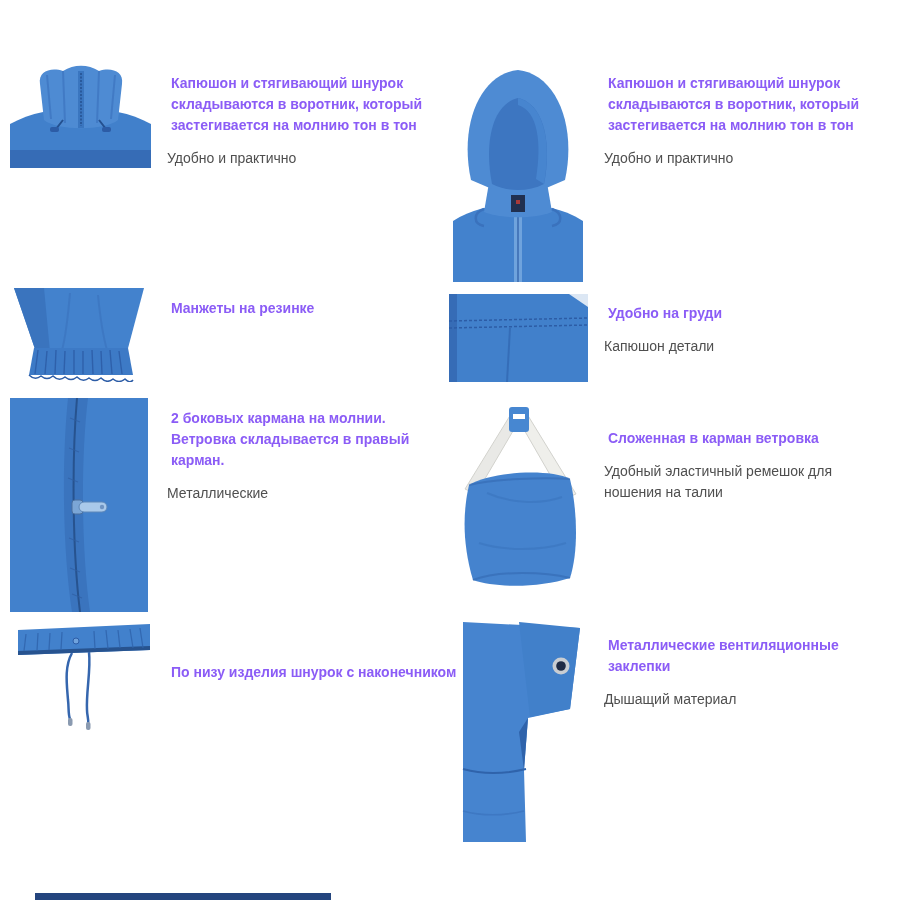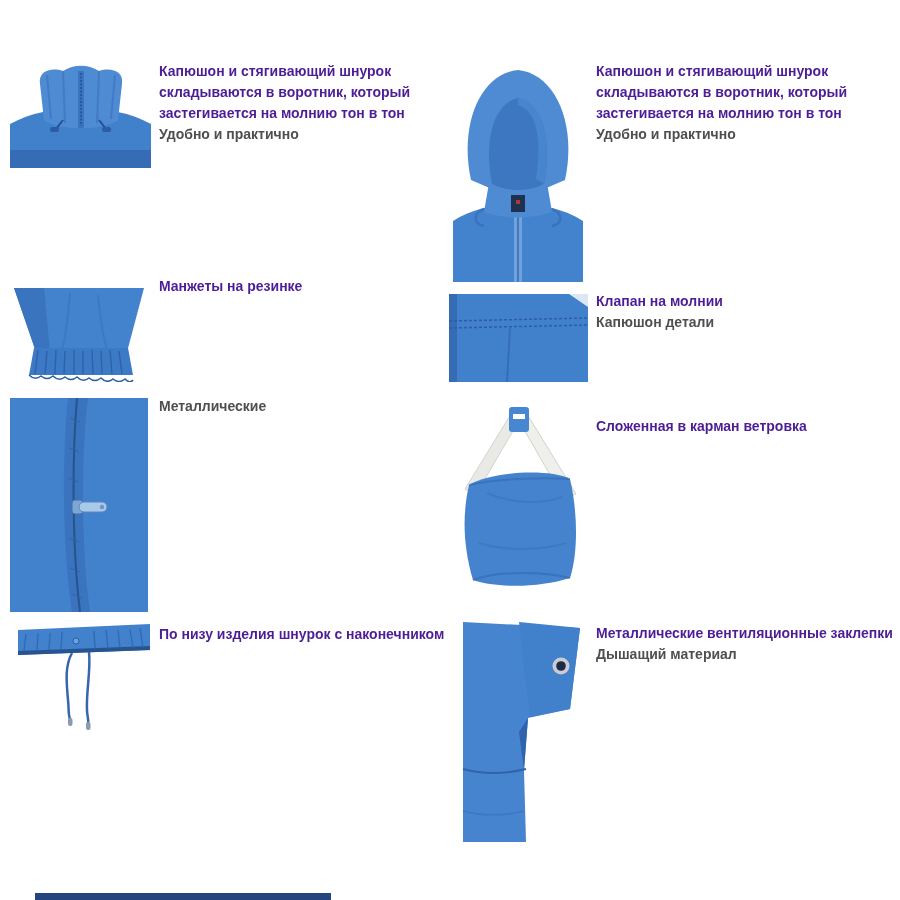--- a/index.html
+++ b/index.html
@@ -4,40 +4,40 @@
 <style>
   html,body{margin:0;padding:0;}
   body{
     width:900px;height:900px;position:relative;overflow:hidden;
     background:#ffffff;
     font-family:"Liberation Sans", sans-serif;
   }
   .fig{position:absolute;}
   .fig svg{display:block;width:100%;height:100%;}
   .txt{position:absolute;font-size:14px;line-height:21px;color:#4f4f4f;}
-  .txt .t{margin:0;font-weight:bold;color:#4c1d95;}
-  .txt .s{margin:0;font-weight:bold;}
+  .txt .t{margin:12px;font-weight:bold;color:#8b5cf6;}
+  .txt .s{margin:8px;font-weight:normal;}
   
   .fig0{left:10px;top:62px;width:141px;height:106px;}
   .txt0{left:159px;top:61px;width:306px;}
   .fig1{left:447px;top:59px;width:142px;height:223px;}
   .txt1{left:596px;top:61px;width:300px;}
   
   .fig2{left:10px;top:288px;width:138px;height:94px;}
-  .txt2{left:159px;top:276px;width:306px;}
+  .txt2{left:159px;top:286px;width:306px;}
   .fig3{left:449px;top:294px;width:139px;height:88px;}
   .txt3{left:596px;top:291px;width:300px;}
   
   .fig4{left:10px;top:398px;width:138px;height:214px;}
   .txt4{left:159px;top:396px;width:306px;}
   .fig5{left:449px;top:393px;width:141px;height:196px;}
   .txt5{left:596px;top:416px;width:300px;}
   
   .fig6{left:10px;top:622px;width:141px;height:112px;}
-  .txt6{left:159px;top:624px;width:312px;}
+  .txt6{left:159px;top:650px;width:312px;}
   .fig7{left:449px;top:620px;width:141px;height:222px;}
   .txt7{left:596px;top:623px;width:300px;}
   .bottom-strip{position:absolute;left:35px;top:893px;width:296px;height:7px;background:#24457e;}
 </style>
 </head>
 <body>
 
 <div class="fig fig0">
   <svg viewBox="0 0 141 106" preserveAspectRatio="none">
     <path d="M0,62 C20,51 45,46 70,46 C96,46 121,51 141,62 L141,106 L0,106 Z" fill="#4180cb"></path>
@@ -104,21 +104,21 @@
   <svg viewBox="0 0 139 88" preserveAspectRatio="none">
     <rect width="139" height="88" fill="#4180cb"></rect>
     <path d="M120,0 L139,0 L139,13 Z" fill="#dce7f4"></path>
     <rect x="0" y="0" width="8" height="88" fill="#366cb6"></rect>
     <line x1="0" y1="27" x2="139" y2="24" stroke="#2c5ca6" stroke-width="1.5" stroke-dasharray="3,2"></line>
     <line x1="0" y1="34" x2="139" y2="31" stroke="#2c5ca6" stroke-width="1.5" stroke-dasharray="3,2"></line>
     <line x1="61" y1="34" x2="58" y2="88" stroke="#356db8" stroke-width="2"></line>
   </svg>
 </div>
 <div class="txt txt3">
-  <p class="t">Клапан на молнии</p>
+  <p class="t">Удобно на груди</p>
   <p class="s">Капюшон детали</p>
 </div>
 
 <div class="fig fig4">
   <svg viewBox="0 0 138 214" preserveAspectRatio="none">
     <rect width="138" height="214" fill="#4281cc"></rect>
     <path d="M58,0 C52,58 52,148 62,214 L80,214 C71,148 71,58 78,0 Z" fill="#3a74be"></path>
     <path d="M67,0 C62,58 62,148 70,214" stroke="#27538f" stroke-width="2" fill="none"></path>
     <g stroke="#305fa3" stroke-width="1.2" opacity="0.7">
       <line x1="60" y1="20" x2="70" y2="24"></line>
@@ -127,36 +127,38 @@
         <line x1="59" y1="140" x2="69" y2="144"></line>
       <line x1="60" y1="170" x2="70" y2="174"></line>
         <line x1="62" y1="196" x2="72" y2="200"></line>
     </g>
     <rect x="62" y="102" width="11" height="14" rx="3" fill="#7ba6d6" stroke="#4a6f9e"></rect>
     <rect x="69" y="104" width="28" height="10" rx="5" fill="#a9c9ea" stroke="#5d87b8"></rect>
     <circle cx="92" cy="109" r="2.2" fill="#6f94c2"></circle>
   </svg>
 </div>
 <div class="txt txt4">
+  <p class="t">2 боковых кармана на молнии. Ветровка складывается в правый карман.</p>
   <p class="s">Металлические</p>
 </div>
 
 <div class="fig fig5">
   <svg viewBox="0 0 141 196" preserveAspectRatio="none">
     <path d="M16,96 L62,21 L74,21 L27,101 Z" fill="#e9e9e6" stroke="#d2d2cd" stroke-width="1"></path>
     <path d="M66,21 L78,21 L127,101 L115,106 Z" fill="#efefeb" stroke="#d2d2cd" stroke-width="1"></path>
     <rect x="60" y="14" width="20" height="25" rx="3" fill="#4787d1"></rect>
     <rect x="64" y="21" width="12" height="5" fill="#ffffff"></rect>
     <path d="M20,92 C40,79 100,75 121,86 C129,120 129,160 121,185 C90,195 47,195 24,187 C13,150 14,118 20,92 Z" fill="#4583ce"></path>
     <path d="M38,100 C60,110 91,112 113,104 M30,150 C55,158 91,158 117,150" stroke="#3a74be" stroke-width="2" fill="none" opacity="0.6"></path>
     <path d="M24,187 C50,177 97,179 121,185 M20,92 C45,86 95,84 121,86" stroke="#2f63ab" stroke-width="2" fill="none" opacity="0.5"></path>
   </svg>
 </div>
 <div class="txt txt5">
   <p class="t">Сложенная в карман ветровка</p>
+  <p class="s">Удобный эластичный ремешок для ношения на талии</p>
 </div>
 
 <div class="fig fig6">
   <svg viewBox="0 0 141 112" preserveAspectRatio="none">
     <path d="M8,8 L140,2 L140,28 L8,33 Z" fill="#4281cc"></path>
     <path d="M8,29 L140,24 L140,28 L8,33 Z" fill="#27538f"></path>
     <g stroke="#2f63ab" stroke-width="1.3" opacity="0.8">
       <line x1="16" y1="12" x2="14" y2="29"></line>
         <line x1="28" y1="11" x2="27" y2="29"></line>
       <line x1="40" y1="11" x2="39" y2="28"></line>

